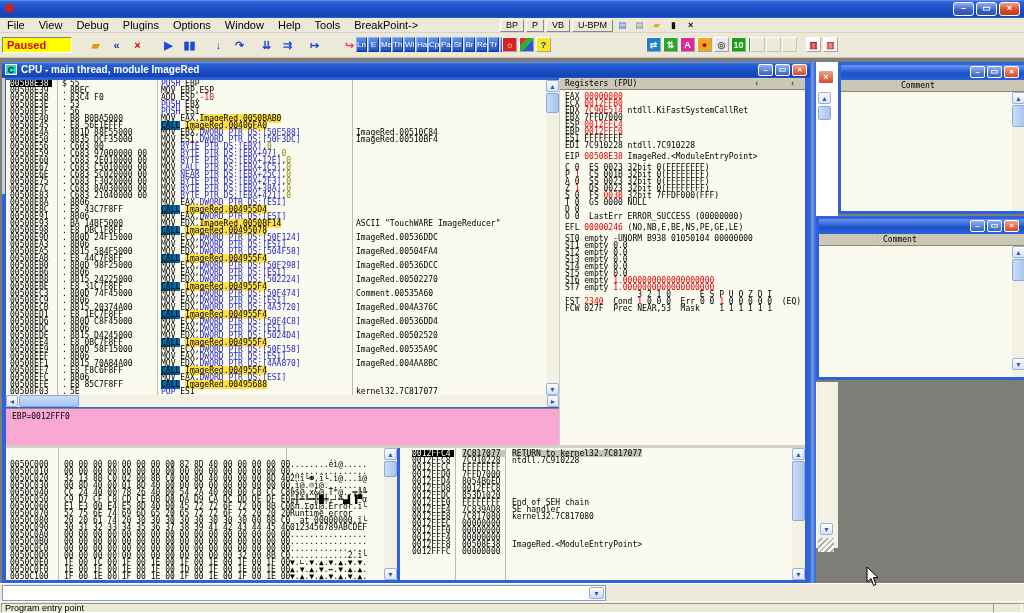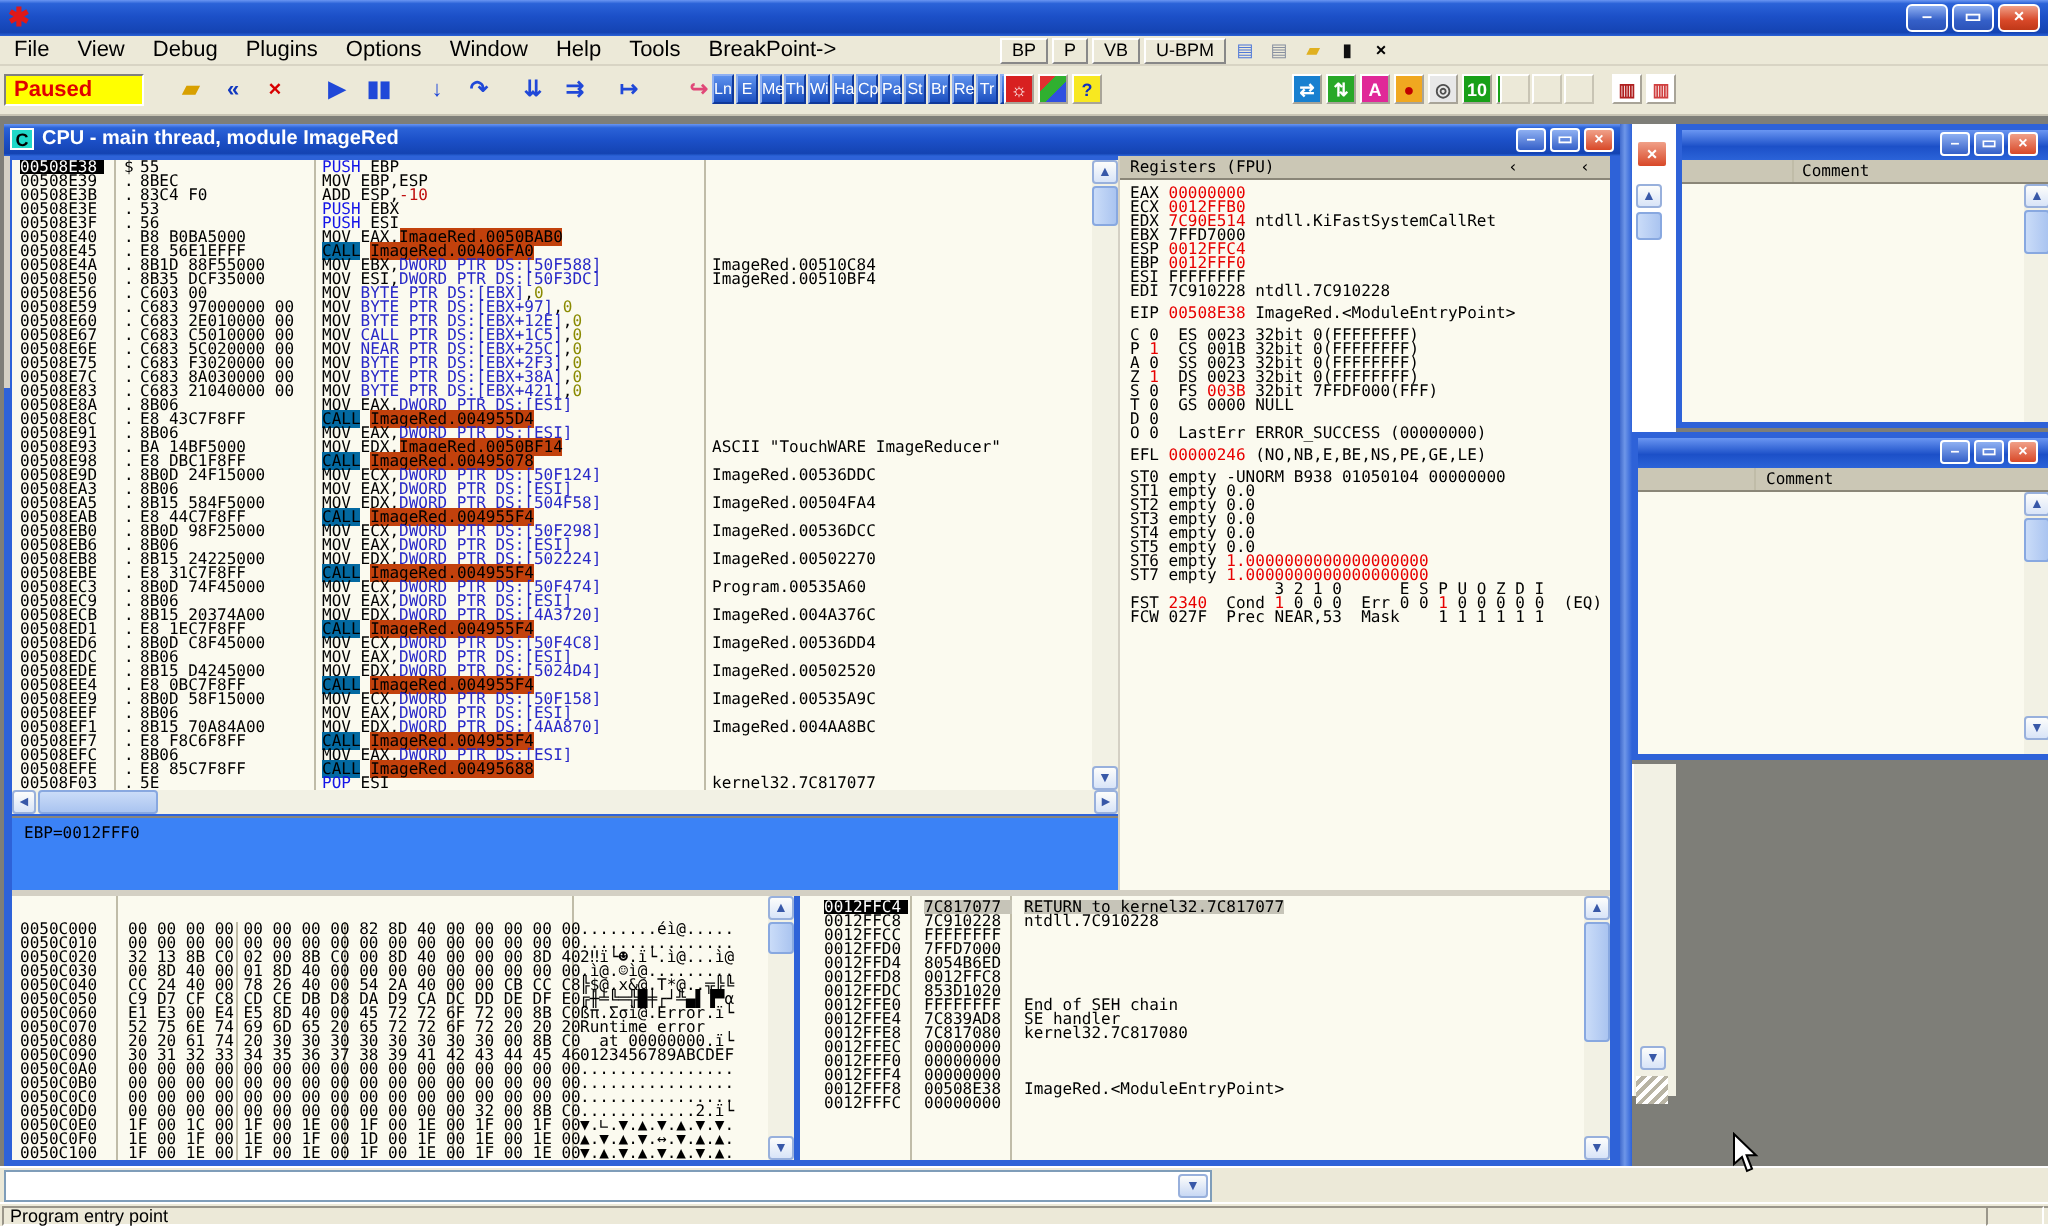--- a/index.html
+++ b/index.html
@@ -65,34 +65,34 @@
   .drow{position:relative;height:7px}
   .da{position:absolute;left:4px;width:42px}
   .df{position:absolute;left:56px}
   .db{position:absolute;left:64px}
   .di{position:absolute;left:155px}
   .dc{position:absolute;left:350px}
   .selcell{background:#000;color:#fff}
 
   .sg-p{color:#000}.sg-r{color:#E80000}.sg-k{color:#1414E8}.sg-mem{color:#2828C8}
   .sg-num{color:#8A8A00}.sg-neg{color:#C01010}
-  .sg-cy{background:#0369a1;color:#000}.sg-yl{background:#c2410c;color:#000}
+  .sg-cy{background:#0369a1;color:#000}.sg-yl{background:#fde047;color:#000}
 
   
   .sb{position:absolute;background:#F2F1E4}
   .sbtn{position:absolute;left:0;width:13px;height:12px;text-align:center;font-size:7px;line-height:11px;color:#3858A8;
     background:linear-gradient(180deg,#FDFDFB,#D8E4F8);border:1px solid #98B0DC;border-radius:2px}
   .sthumb{position:absolute;left:0;width:13px;background:linear-gradient(90deg,#CADCF8,#AAC4F0);border:1px solid #88A8E0;border-radius:2px}
   .hbtn{position:absolute;top:0;width:12px;height:12px;text-align:center;font-size:7px;line-height:11px;color:#3858A8;
     background:linear-gradient(180deg,#FDFDFB,#D8E4F8);border:1px solid #98B0DC;border-radius:2px}
   .hthumb{position:absolute;top:0;height:12px;background:linear-gradient(180deg,#CADCF8,#AAC4F0);border:1px solid #88A8E0;border-radius:2px}
 
   #dscroll{left:544px;top:18px;width:13px;height:315px}
   #hscroll{left:4px;top:333px;width:553px;height:12px}
-  #info{left:4px;top:346px;width:553px;height:37px;border-top:1px solid #8A8678;background:#3b82f6}
+  #info{left:4px;top:346px;width:553px;height:37px;border-top:1px solid #8A8678;background:#f9a8d4}
   #info-text{position:absolute;left:6px;top:4px}
 
   #regs{left:558px;top:16px;width:245px;height:367px}
   #regs-head{position:absolute;left:0;right:0;top:0;height:12px;background:#CBC7B5;border-bottom:1px solid #8A8678}
   #regs-head .t{position:absolute;left:5px;top:2px}
   .rarr{position:absolute;top:2px;font-size:8px;line-height:8px}
   #regs-lines{position:absolute;left:5px;top:15px;right:2px}
   .rline{height:7px}
   .rgap{height:4px}
 
@@ -491,21 +491,21 @@
           <span class="da mono">00508EBE</span>
           <span class="df mono">.</span>
           <span class="db mono">E8 31C7F8FF</span>
           <span class="di mono"><span class="sg-cy">CALL</span><span class="sg-p"> </span><span class="sg-yl">ImageRed.004955F4</span></span>
         </div>
         <div class="drow">
           <span class="da mono">00508EC3</span>
           <span class="df mono">.</span>
           <span class="db mono">8B0D 74F45000</span>
           <span class="di mono"><span class="sg-p">MOV ECX,</span><span class="sg-mem">DWORD PTR DS:[50F474]</span></span>
-          <span class="dc mono">Program.00535A60</span>
+          <span class="dc mono">Comment.00535A60</span>
         </div>
         <div class="drow">
           <span class="da mono">00508EC9</span>
           <span class="df mono">.</span>
           <span class="db mono">8B06</span>
           <span class="di mono"><span class="sg-p">MOV EAX,</span><span class="sg-mem">DWORD PTR DS:[ESI]</span></span>
         </div>
         <div class="drow">
           <span class="da mono">00508ECB</span>
           <span class="df mono">.</span>

